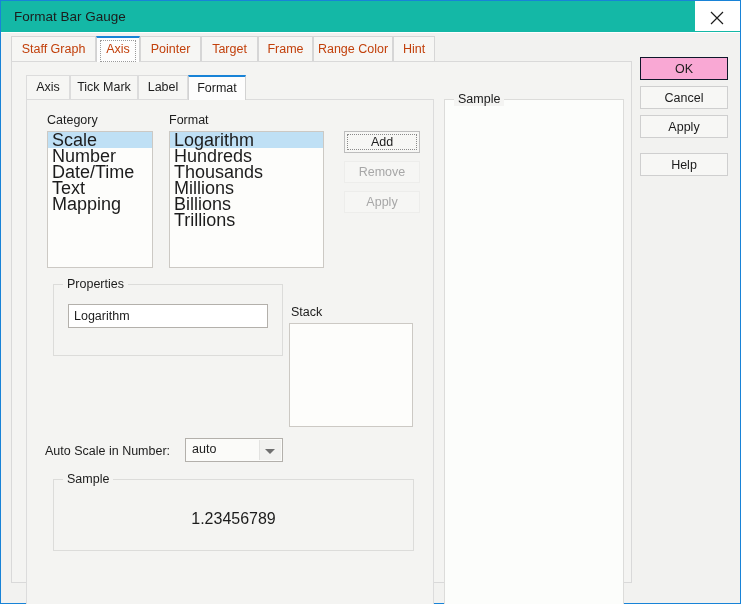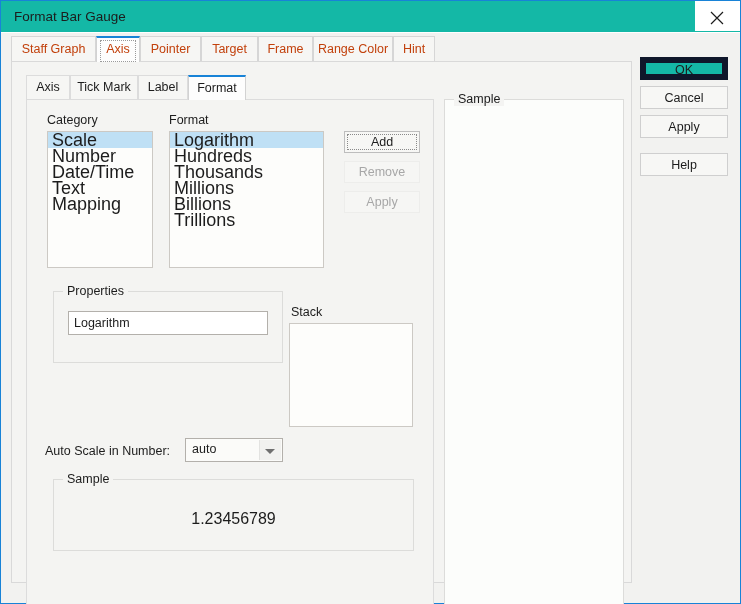--- a/index.html
+++ b/index.html
@@ -193,22 +193,22 @@
     position: absolute;
     left: 2px; right: 2px; top: 2px; bottom: 2px;
     border: 1px dotted #8a8a8a;
   }
   .btn.disabled {
     color: #a7a7a7;
     border: 1px solid #ededeb;
     background: #f6f6f4;
   }
   .btn.default {
-    border: 6px solid #0f172a;
-    background: #14b8a6;
+    border: 1px solid #0f172a;
+    background: #f9a8d4;
   }
 
   
   .groupbox {
     position: absolute;
     box-sizing: border-box;
     border: 1px solid #dcdcda;
     background: transparent;
   }
   .groupbox > .gb-title {
@@ -337,21 +337,21 @@
         <div class="lb-item">Thousands</div>
         <div class="lb-item">Millions</div>
         <div class="lb-item">Billions</div>
         <div class="lb-item">Trillions</div>
       </div>
 
       <button class="btn focus" style="left:317px;top:31px;width:76px;height:22px;"><span>Add</span><span class="dotted"></span></button>
       <button class="btn disabled" style="left:317px;top:61px;width:76px;height:22px;"><span>Remove</span></button>
       <button class="btn disabled" style="left:317px;top:91px;width:76px;height:22px;"><span>Apply</span></button>
 
-      <div class="groupbox" style="left:26px;top:191px;width:230px;height:72px;">
+      <div class="groupbox" style="left:26px;top:184px;width:230px;height:72px;">
         <div class="gb-title">Properties</div>
         <div class="textinput" style="left:14px;top:19px;width:200px;height:24px;">Logarithm</div>
       </div>
 
       <div class="plain-label" style="left:264px;top:205px;">Stack</div>
       <div class="whitebox" style="left:262px;top:223px;width:124px;height:104px;"></div>
 
       <div class="plain-label" style="left:18px;top:344px;">Auto Scale in Number:</div>
       <div class="combo" style="left:158px;top:338px;width:98px;height:24px;">
         <span class="combo-value">auto</span>

